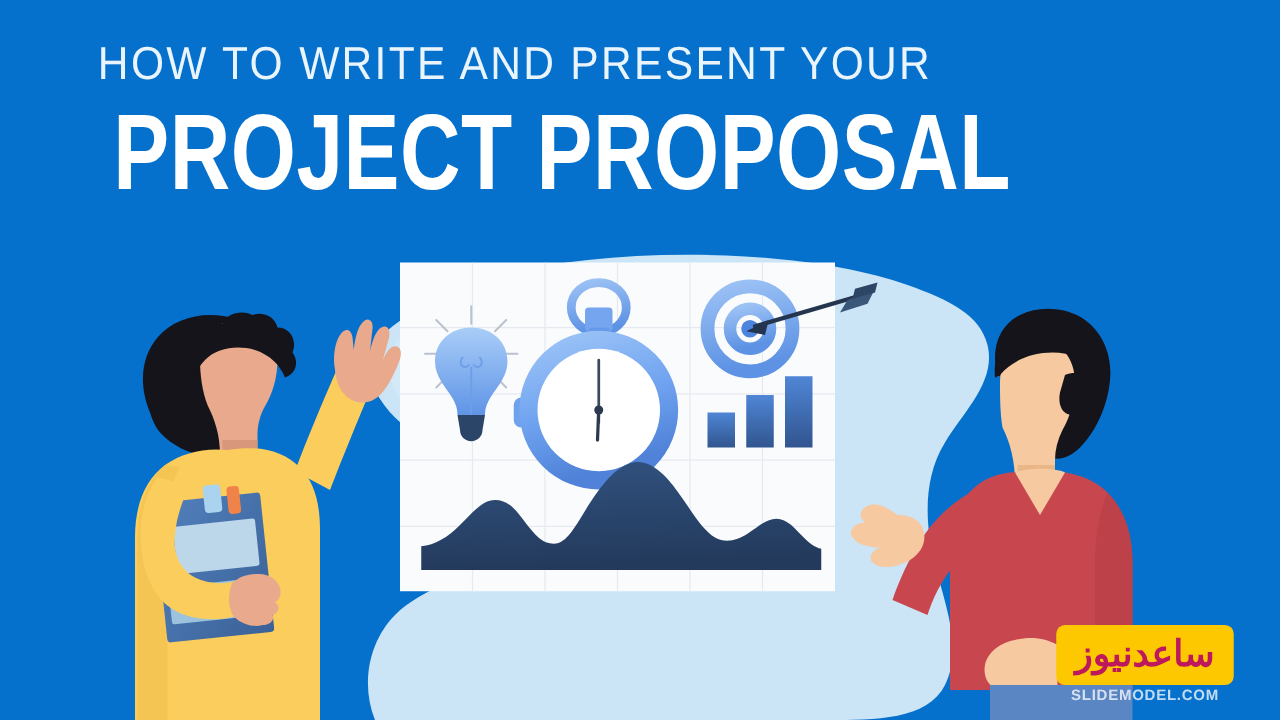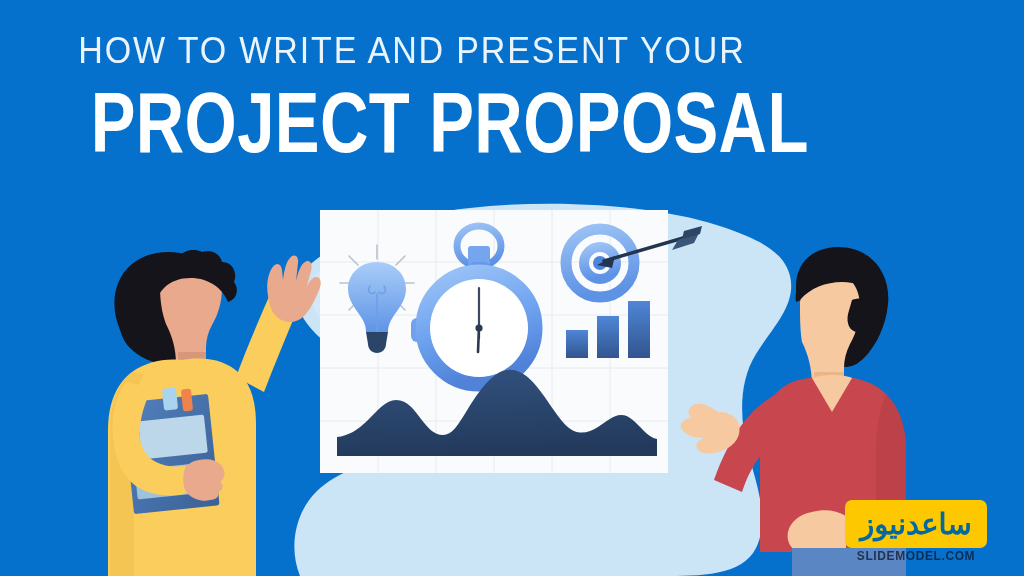--- a/index.html
+++ b/index.html
@@ -64,34 +64,34 @@
     top: 500px;
     width: 142px;
     height: 48px;
     background: #fdc800;
     border-radius: 7px;
     display: flex;
     align-items: center;
     justify-content: center;
   }
   .wm-badge span {
-    color: #0369a1;
+    color: #be185d;
     font-family: Liberation Serif, serif;
     font-size: 29px;
     font-weight: 700;
     line-height: 1;
     direction: rtl;
   }
   .wm-sub {
     position: absolute;
     left: 845px;
     top: 549px;
     width: 142px;
     text-align: center;
-    color: #0f172a;
+    color: #ffffff;
     font-family: "Liberation Sans", sans-serif;
     font-size: 12px;
     font-weight: 700;
     letter-spacing: 0.6px;
     opacity: 0.75;
   }
 </style>
 </head>
 <body>
 

